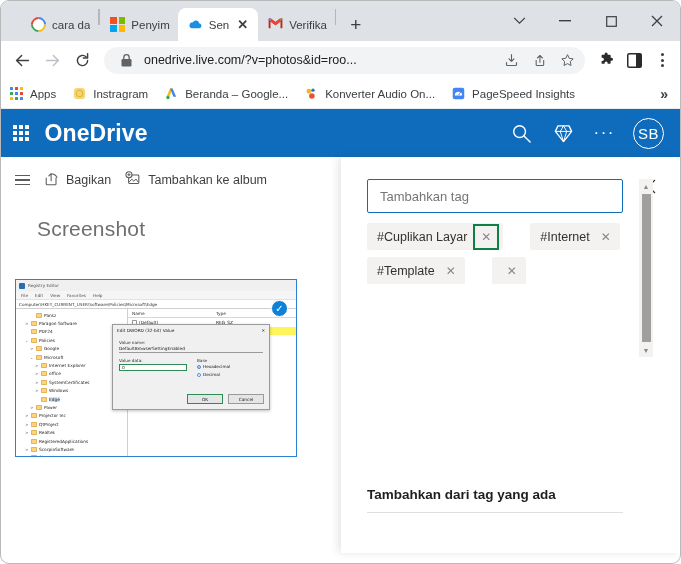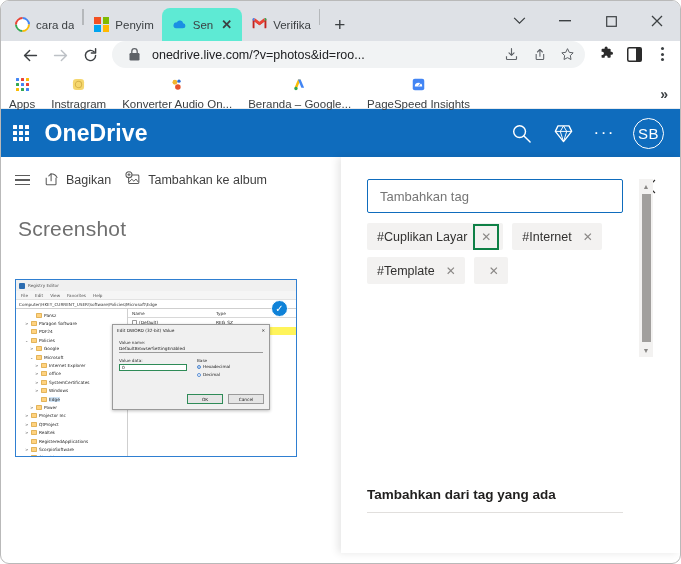--- a/index.html
+++ b/index.html
@@ -18,39 +18,39 @@
     overflow: hidden;
   }
 
   
   .tabstrip {
     position: relative;
     height: 40px;
     background: #dee1e6;
     display: flex;
     align-items: flex-end;
-    padding-left: 4px;
+    padding-left: 20px;
   }
   .tab {
     position: relative;
     height: 33px;
     display: flex;
     align-items: center;
     gap: 6px;
     padding: 0 8px 0 10px;
     font-size: 11.5px;
     color: #3c4043;
     max-width: 105px;
     overflow: hidden;
     white-space: nowrap;
     border-radius: 8px 8px 0 0;
   }
   .tab .tab-label { overflow: hidden; text-overflow: clip; flex: 1; }
   .tab.active {
-    background: #5eead4;
+    background: #ffffff;
     max-width: 118px;
   }
   .tab-sep { width: 1px; height: 16px; background: #b5b8bb; align-self: center; margin-bottom: 8px; }
   .favicon { width: 15px; height: 15px; flex: 0 0 15px; position: relative; }
   .fav-g {
     border-radius: 50%;
     background: #fff;
     border: 2.3px solid #4285f4;
     border-right-color: #fbbc05;
     border-bottom-color: #34a853;
@@ -73,24 +73,23 @@
   }
   .wincontrols {
     position: absolute; right: 0; top: 0; height: 40px;
     display: flex; align-items: center;
   }
   .wc { width: 46px; height: 32px; display:flex; align-items:center; justify-content:center; color:#3c4043;}
 
   
   .toolbar {
     height: 38px; background: #ffffff;
-    display: flex; 
+    display: flex; align-items: center;
     padding: 0 7px;
     gap: 2px;
-    margin-left: 8px;
   }
   .navbtn { width: 28px; height: 28px; display:flex; align-items:center; justify-content:center; color:#3c4043; }
   .navbtn.dim { color:#bdc1c6; }
   .omnibox {
     flex: 1;
     height: 27px;
     background: #f1f3f4;
     border-radius: 14px;
     display: flex;
     align-items: center;
@@ -120,21 +119,21 @@
 
   
   .bookmarks {
     height: 30px; background: #fff;
     display: flex; align-items: center;
     padding: 0 8px; gap: 16px;
     border-bottom: 1px solid #e8eaed;
     font-size: 11.5px; color: #3c4043;
     white-space: nowrap;
   }
-  .bm { display:flex; align-items:center; gap:6px;flex-direction:column; }
+  .bm { display:flex; align-items:center; gap:6px; }
   .bm-ico { width:15px; height:15px; flex:0 0 15px; display:flex; align-items:center; justify-content:center;}
   .apps-grid { display:grid; grid-template-columns: repeat(3,3px); grid-template-rows: repeat(3,3px); gap:2px;}
   .apps-grid i { display:block; border-radius:0.5px;}
   .apps-grid i:nth-child(1){background:#4285f4}
   .apps-grid i:nth-child(2){background:#ea4335}
   .apps-grid i:nth-child(3){background:#fbbc05}
   .apps-grid i:nth-child(4){background:#34a853}
   .apps-grid i:nth-child(5){background:#4285f4}
   .apps-grid i:nth-child(6){background:#ea4335}
   .apps-grid i:nth-child(7){background:#fbbc05}
@@ -171,21 +170,21 @@
   .cmdbar {
     height: 46px; display: flex; align-items: center;
     gap: 14px; padding-left: 14px;
     font-size: 12.5px; color: #444;
   }
   .cmd { display:flex; align-items:center; gap:6px; color:#3f3f3f; }
   .hamburger { display:flex; flex-direction:column; gap:3px; }
   .hamburger span { width:15px; height:1.3px; background:#5c5c5c; display:block;}
   .pane-title {
     font-size: 21px; color: #6f6f6f; font-weight: 400;
-    padding: 14px 0 0 17px; letter-spacing: 0.2px;
+    padding: 14px 0 0 36px; letter-spacing: 0.2px;
   }
   .thumb-wrap { position:absolute; left:14px; top:122px; }
   .thumb {
     width: 282px; height: 178px;
     border: 1.2px solid #2f7fd1;
     background: #f3f6fa;
     position: relative;
     overflow: hidden;
     font-family: "DejaVu Sans", sans-serif;
   }
@@ -254,21 +253,21 @@
     letter-spacing:0.1px;
   }
   .tag-area { position:relative; margin: 22px 0 0 26px; width: 284px;}
   .tag-input {
     width: 256px; height: 34px;
     border: 1.4px solid #0f6cbd; border-radius: 2px;
     display:flex; align-items:center; padding-left:12px;
     font-size:13px; color:#767676;
     background:#fff;
   }
-  .tag-list { margin-top: 10px; width: 256px; display:flex; flex-wrap:wrap; gap: 7px 9px;}
+  .tag-list { margin-top: 10px; width: 256px; display:flex; flex-wrap:wrap; gap: 7px 27px;}
   .chip {
     background:#f3f2f1; border-radius:2px;
     height:27px; display:flex; align-items:center;
     padding: 0 4px 0 10px; gap: 6px;
     font-size:12.5px; color:#323130;
   }
   .chip-x {
     width:20px; height:20px; display:flex; align-items:center; justify-content:center;
     color:#8a8886; font-size:12px;
   }
@@ -451,36 +450,36 @@
         <svg width="13" height="13" viewBox="0 0 14 14">
             <rect x="1" y="1" width="12" height="12" rx="3.5" fill="#f5d76e"></rect>
             <rect x="3.6" y="3.6" width="6.8" height="6.8" rx="3.4" stroke="#d6b24a" stroke-width="1.1" fill="none"></rect>
           </svg>
       </span>
       <span>Instragram</span>
     </div>
     <div class="bm">
       <span class="bm-ico">
         <svg width="13" height="13" viewBox="0 0 14 14">
+            <path d="M5.4 1.6L1.6 10.5h3L8.2 1.6z" fill="#fbbc04"></path>
+            <path d="M8.2 1.6l3.8 8.9H9L5.4 1.6z" fill="#4285f4"></path>
+            <circle cx="3.2" cy="11.3" r="1.8" fill="#34a853"></circle>
+          </svg>
+      </span>
+      <span>Beranda – Google...</span>
+    </div>
+    <div class="bm">
+      <span class="bm-ico">
+        <svg width="13" height="13" viewBox="0 0 14 14">
             <circle cx="4.2" cy="4.6" r="2.6" fill="#f2b52e"></circle>
             <circle cx="8.6" cy="3.4" r="1.8" fill="#2b6cd6"></circle>
             <circle cx="7.4" cy="9.6" r="3" fill="#e8522c"></circle>
           </svg>
       </span>
       <span>Konverter Audio On...</span>
-    </div>
-    <div class="bm">
-      <span class="bm-ico">
-        <svg width="13" height="13" viewBox="0 0 14 14">
-            <path d="M5.4 1.6L1.6 10.5h3L8.2 1.6z" fill="#fbbc04"></path>
-            <path d="M8.2 1.6l3.8 8.9H9L5.4 1.6z" fill="#4285f4"></path>
-            <circle cx="3.2" cy="11.3" r="1.8" fill="#34a853"></circle>
-          </svg>
-      </span>
-      <span>Beranda – Google...</span>
     </div>
     <div class="bm">
       <span class="bm-ico">
         <svg width="13" height="13" viewBox="0 0 14 14">
             <rect x="0.8" y="0.8" width="12.4" height="12.4" rx="2.2" fill="#4285f4"></rect>
             <path d="M3 9.2a4 4 0 0 1 8 0z" fill="#fff"></path>
             <path d="M7 8.8L9.6 5" stroke="#4285f4" stroke-width="1"></path>
           </svg>
       </span>
       <span>PageSpeed Insights</span>

